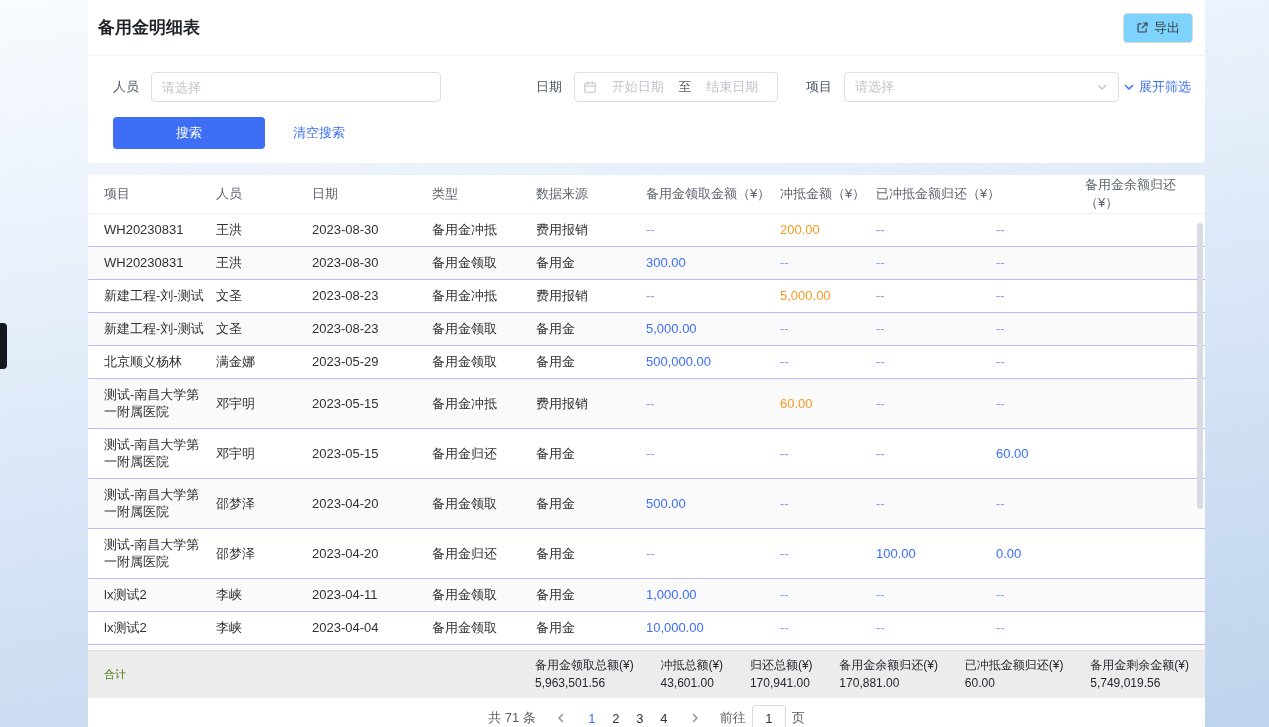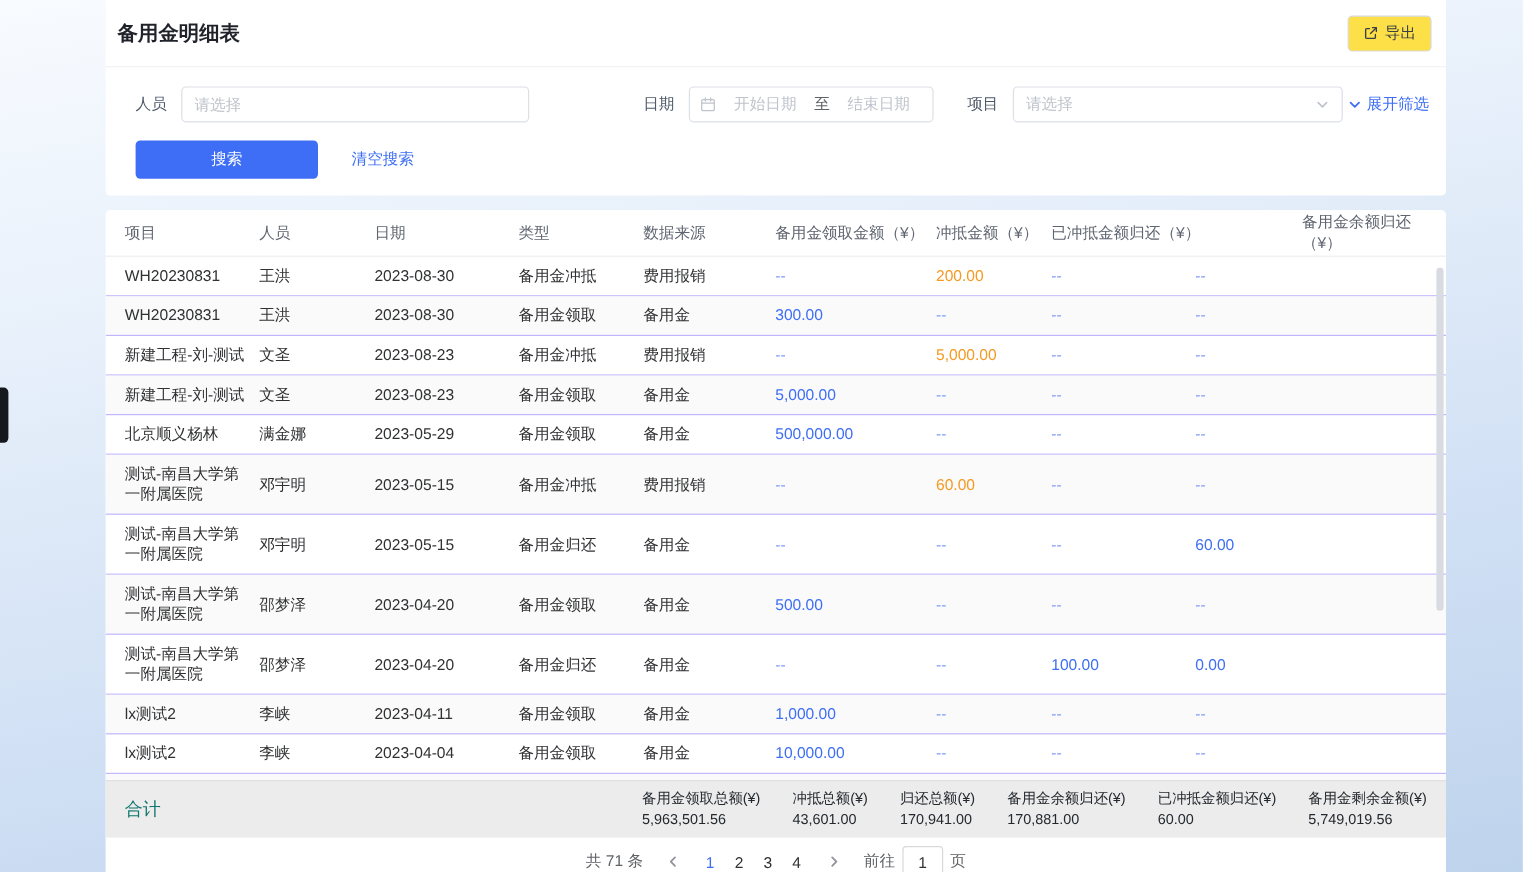--- a/index.html
+++ b/index.html
@@ -12,21 +12,21 @@
 
   .drawer-handle{position:absolute;left:0;top:323px;width:7px;height:46px;background:#15181d;border-radius:0 4px 4px 0;cursor:pointer;}
 
   .content{position:absolute;left:88px;top:0;width:1117px;}
   .card{background:#ffffff;}
 
   
   .header-card{border-radius:0 0 4px 4px;padding-bottom:14px;}
   .title-row{height:55px;display:flex;align-items:center;justify-content:space-between;padding:0 12px 0 10px;border-bottom:1px solid #f2f3f5;}
   .page-title{margin:0;font-size:17px;font-weight:700;color:#1f2329;font-family:Liberation Mono, monospace;}
-  .export-btn{display:flex;align-items:center;gap:5px;height:30px;padding:0 12px;background:#fde047;border:1px solid #d9d9d9;border-radius:4px;font-size:13px;color:#3a3f45;cursor:pointer;text-align:right;}
+  .export-btn{display:flex;align-items:center;gap:5px;height:30px;padding:0 12px;background:#7dd3fc;border:1px solid #d9d9d9;border-radius:4px;font-size:13px;color:#3a3f45;cursor:pointer;text-align:right;}
 
   .filter-row{display:flex;align-items:center;padding:16px 0 0 25px;}
   .flabel{font-size:13px;color:#4e5969;margin-right:12px;white-space:nowrap;}
   .input,.selectbox,.date-range{height:30px;border:1px solid #dcdfe6;border-radius:4px;font-size:13px;box-sizing:border-box;background:#fff;}
   .person-input{width:290px;padding:0 10px;color:#333;outline:none;}
   .person-input::placeholder{color:#bfc4cc;}
   .fi{display:flex;align-items:center;}
   .fi-date{margin-left:95px;}
   .fi-project{margin-left:28px;}
   .date-range{width:204px;display:flex;align-items:center;padding:0 8px;color:#bfc4cc;gap:4px;cursor:pointer;}
@@ -49,21 +49,21 @@
   .td{font-size:13px;color:#303133;padding:7px 8px 8px 0;line-height:17px;box-sizing:border-box;flex-shrink:0;word-break:break-all;}
   .c1{width:112px;} .c2{width:96px;} .c3{width:120px;} .c4{width:104px;} .c5{width:110px;}
   .c6{width:134px;} .c7{width:96px;} .c8{width:120px;} .c9{flex:1;width:auto;}
   .blue{color:var(--accent);}
   .orange{color:var(--orange);}
   .dash{color:var(--dash);}
 
   .scrollbar-thumb{position:absolute;top:48px;right:2px;width:6px;height:286px;background:#d8dce2;border-radius:3px;cursor:pointer;}
 
   .summary{display:flex;align-items:center;background:#ececec;border-top:1px solid #e0e0e0;padding:7px 16px;min-height:32px;}
-  .summary-label{width:431px;flex-shrink:0;font-size:15px;color:#0f766e;}
+  .summary-label{width:431px;flex-shrink:0;font-size:11px;color:#4d7c0f;}
   .summary-items{flex:1;display:flex;justify-content:space-between;align-items:center;}
   .sum-item{font-size:12px;color:#24292f;line-height:15px;}
   .sum-label{margin-bottom:3px;}
 
   .pagination{height:40px;display:flex;align-items:center;justify-content:center;gap:8px;font-size:13px;color:#606266;}
   .pg-total{margin-right:6px;}
   .page-btn{display:flex;align-items:center;justify-content:center;width:22px;height:22px;color:#909399;cursor:pointer;}
   .pages{display:flex;align-items:center;}
   .page-num{width:24px;text-align:center;cursor:pointer;color:#303133;font-weight:500;}
   .page-num.active{color:var(--accent);}

